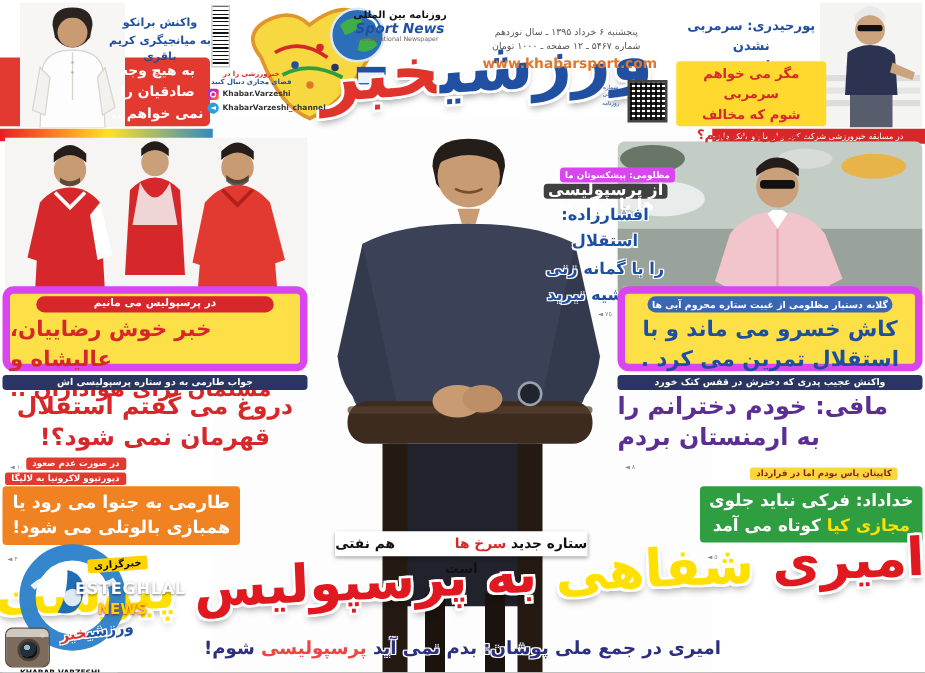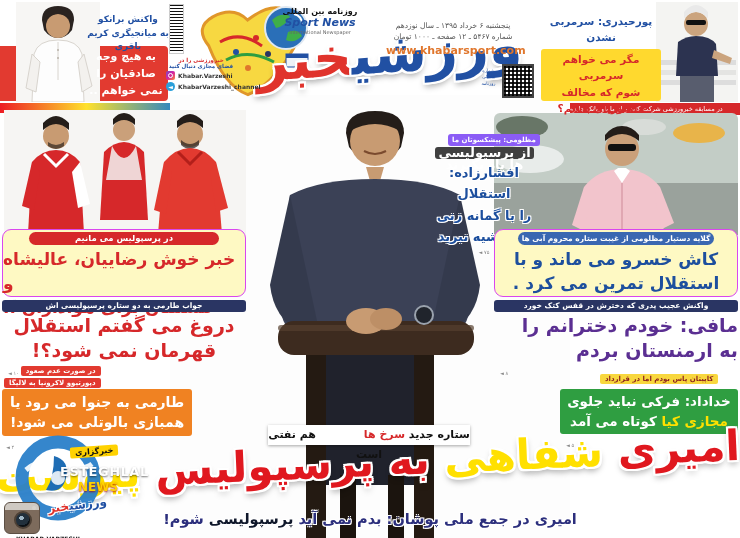--- a/index.html
+++ b/index.html
@@ -50,52 +50,52 @@
   .tr-photo { left:656px; top:2px; width:82px; height:100px; z-index:1; }
   .pageref { font-size:5px; color:#8a8a8a; font-weight:normal; }
   
   .rainbow { left:0; top:103px; width:518px; height:10px; background:linear-gradient(to left,#ed1c24,#f7941d,#ffe12b,#3fae49,#2e86c1,#ffe12b,#ed1c24); }
   .contest { left:518px; top:103px; width:222px; height:12px; background:#d6282a; color:#fff; font-size:6.5px; line-height:12px; text-align:center; }
   
   .players-photo { left:4px; top:110px; width:242px; height:124px; z-index:1; }
   .rc-photo { left:494px; top:113px; width:244px; height:122px; z-index:1; border-radius:6px 6px 0 0; overflow:hidden; }
   .center-photo { left:170px; top:95px; width:400px; height:443px; z-index:0; }
   
-  .ct-ribbon-red { left:448px; top:134px; width:92px; height:12px; background:#8b5cf6; border-radius:3px; color:#fff; font-size:7px; font-weight:bold; line-height:12px; text-align:center; z-index:2; }
+  .ct-ribbon-red { left:448px; top:134px; width:92px; height:12px; background:#d946ef; border-radius:3px; color:#fff; font-size:7px; font-weight:bold; line-height:12px; text-align:center; z-index:2; }
   .ct-ribbon-blue { left:435px; top:147px; width:99px; height:12px; background:#404040; border-radius:3px; color:#fff; font-size:13px; font-weight:bold; line-height:12px; text-align:center; z-index:2; }
   .ct-text { left:428px; top:162px; width:112px; color:#1d4f9e; font-weight:bold; font-size:13px; line-height:1.65; text-align:center; z-index:2; }
   
-  .card { background:#fef9c3; border:1px solid #d946ef; border-radius:9px; z-index:2; }
+  .card { background:#fde047; border:6px solid #d946ef; border-radius:9px; z-index:2; }
   .lc-card1 { left:2px; top:229px; width:244px; height:68px; }
   .rc-card1 { left:494px; top:229px; width:244px; height:68px; }
   .ribbon-red-pill { margin:2px auto 0; width:190px; height:13px; background:#d6282a; border-radius:7px; color:#fff; font-size:8.5px; font-weight:bold; line-height:13px; text-align:center; }
   .ribbon-blue-pill { margin:2px auto 0; width:196px; height:13px; background:#3a67b1; border-radius:7px; color:#fff; font-size:7.5px; font-weight:bold; line-height:13px; text-align:center; }
   .h-red { color:#d6282a; font-weight:bold; font-size:17px; line-height:1.42; text-align:left; margin-top:2px; }
   .h-blue { color:#1d4f9e; font-weight:bold; font-size:17px; line-height:1.42; text-align:center; margin-top:2px; }
   .navy-ribbon { height:12px; background:#2a3563; border-radius:3px; color:#fff; font-size:7.5px; font-weight:bold; line-height:12px; text-align:center; z-index:2; }
   .lc-navy { left:2px; top:300px; width:244px; }
   .rc-navy { left:494px; top:300px; width:244px; }
   .h2-red { left:2px; top:313px; width:244px; color:#d6282a; font-weight:bold; font-size:19px; line-height:1.3; text-align:center; z-index:2; }
-  .h2-purple { left:494px; top:313px; width:244px; color:#5b2f92; font-weight:bold; font-size:19px; line-height:1.3; text-align:right; z-index:2; }
+  .h2-purple { left:494px; top:313px; width:244px; color:#5b2f92; font-weight:bold; font-size:19px; line-height:1.3; text-align:left; z-index:2; }
   .mini-red { left:4px; top:366px; z-index:2; }
   .mini-red div { display:table; background:#e23a30; color:#fff; font-size:7px; font-weight:bold; padding:1px 5px; border-radius:2px; margin-bottom:2px; }
   .mini-yellow { left:600px; top:366px; width:138px; z-index:2; text-align:left; }
   .mini-yellow div { display:inline-block; background:#f8d73e; color:#8a1f1f; font-size:7px; font-weight:bold; padding:1px 5px; border-radius:2px; margin-bottom:2px; }
   .orange-box { left:2px; top:389px; width:190px; background:#f08222; border-radius:3px; color:#fff; font-weight:bold; font-size:14px; line-height:1.45; text-align:center; padding:3px 2px; z-index:2; }
   .green-box { left:560px; top:389px; width:178px; background:#2f9e41; border-radius:3px; color:#fff; font-weight:bold; font-size:13.5px; line-height:1.45; text-align:center; padding:3px 2px; z-index:2; }
   .green-box .yl { color:#ffe000; }
   .ref-row { position:absolute; z-index:2; }
   
   .kicker-box { left:268px; top:425px; width:202px; height:20px; background:#fff; box-shadow:0 1px 3px rgba(0,0,0,.35); font-size:11px; font-weight:bold; color:#111; line-height:20px; text-align:center; z-index:4; }
   .kicker-box .rd { color:#d6282a;margin-left:44px; }
   .main-headline { left:0; top:437px; width:740px; text-align:center; font-weight:bold; font-size:42px; letter-spacing:-2px; transform:rotate(-2.5deg); z-index:5; white-space:nowrap; }
   .main-headline .w1,.main-headline .w3 { color:#e0181f; }
   .main-headline .w2,.main-headline .w4 { color:#ffe000; }
   .subheadline { left:50px; top:511px; width:640px; text-align:center; font-weight:bold; font-size:14.5px; color:#2c2f7d; z-index:6; }
-  .subheadline .rd { color:#0f172a; }
+  .subheadline .rd { color:#ef4444; }
   
   .watermark { left:8px; top:432px; width:150px; height:106px; z-index:7; }
   .wm-circle { position:absolute; left:4px; top:2px; width:92px; height:88px; }
   .wm-agency { position:absolute; left:62px; top:14px; background:#ffd200; color:#111; font-size:8px; font-weight:bold; padding:1px 5px; transform:rotate(-4deg); border-radius:2px; }
   .wm-en1 { position:absolute; left:52px; top:32px; color:#fff; font-size:13px; font-weight:bold; letter-spacing:.5px; direction:ltr; text-shadow:0 1px 2px rgba(0,0,0,.55); }
   .wm-en2 { position:absolute; left:70px; top:48px; color:#ffd200; font-size:12px; font-weight:bold; direction:ltr; text-shadow:0 1px 2px rgba(160,0,0,.8); }
   .wm-mini { position:absolute; left:40px; top:66px; font-size:12px; font-weight:bold; transform:rotate(-7deg); }
   .wm-mini .r { color:#e0332c; } .wm-mini .b { color:#2150a3; }
   .wm-insta { position:absolute; left:-4px; top:70px; width:36px; height:32px; border-radius:6px; background:linear-gradient(180deg,#cfc9c2 0 22%,#7d6b5c 22%); border:1px solid #5c4f44; }
   .wm-insta .lens { position:absolute; left:9px; top:8px; width:18px; height:18px; border-radius:50%; background:radial-gradient(circle at 40% 35%,#9fb6c6 0 18%,#22303c 19% 60%,#0c1116 61%); border:2px solid #4e4136; }

